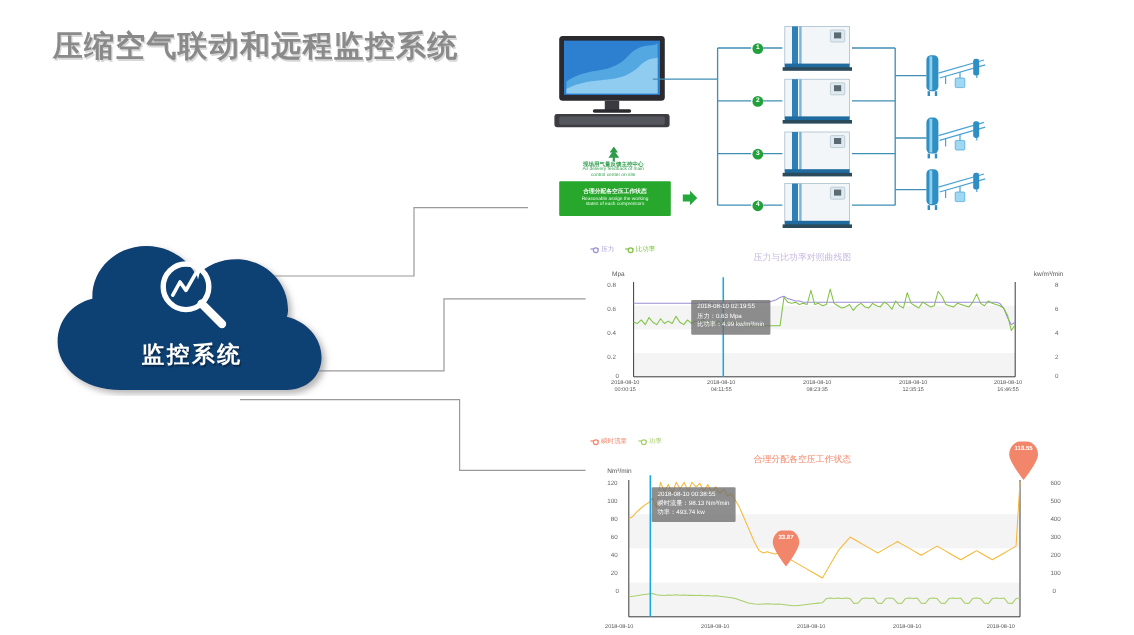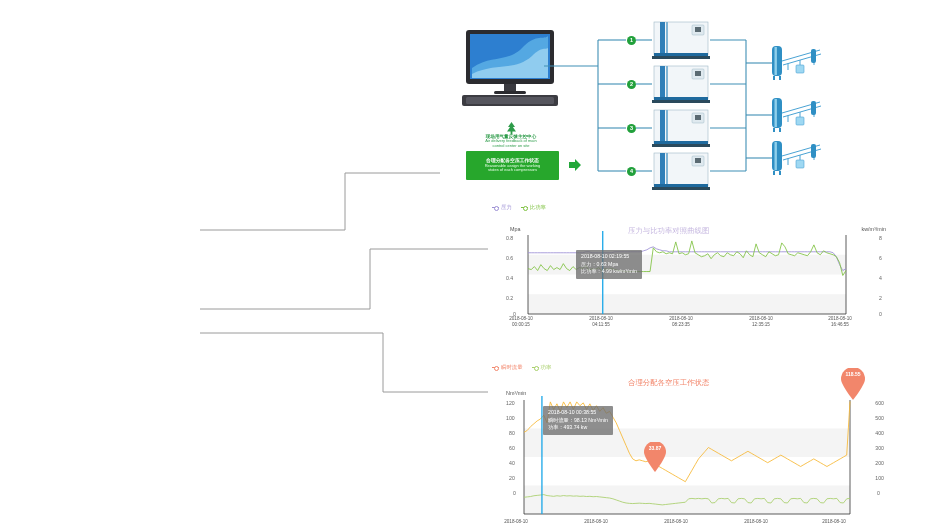--- a/index.html
+++ b/index.html
@@ -80,30 +80,59 @@
   .marker .mv {
     position:absolute; left:0; top:3px; width:100%; text-align:center;
     font-size:5px; color:#fff; font-weight:bold;
   }
 </style>
 </head>
 <body>
 
 <div id="stage">
 
+  <div class="page-title">压缩空气联动和远程监控系统</div>
 
   <svg class="connectors" width="945" height="529">
 
     <polyline points="200,230 345,230 345,173 440,173" fill="none" stroke="#9a9a9a" stroke-width="1"></polyline>
 
     <polyline points="200,309 370,309 370,249 490,249" fill="none" stroke="#9a9a9a" stroke-width="1"></polyline>
 
     <polyline points="200,333 383,333 383,392 490,392" fill="none" stroke="#9a9a9a" stroke-width="1"></polyline>
   </svg>
 
+  <div class="cloud-wrap">
+    <svg class="cloud-svg" width="260" height="135" viewBox="0 0 260 135">
+      <defs>
+        <filter id="cshadow" x="-20%" y="-20%" width="150%" height="150%">
+          <feDropShadow dx="3" dy="3" stdDeviation="2.5" flood-color="#777" flood-opacity="0.55"></feDropShadow>
+        </filter>
+      </defs>
+      <g filter="url(#cshadow)">
+        <path d="M70,130
+                 C40,130 18,112 18,90
+                 C18,72 30,58 47,54
+                 C46,30 66,10 92,10
+                 C110,10 126,20 134,35
+                 C142,26 154,21 167,21
+                 C191,21 210,40 210,63
+                 C210,65 210,67 209,69
+                 C226,73 238,87 238,103
+                 C238,118 226,130 209,130 Z" fill="#0d3f73"></path>
+      </g>
+    </svg>
+    <svg class="cloud-icon" viewBox="0 0 72 64">
+      <circle cx="30" cy="26" r="19" fill="none" stroke="#ffffff" stroke-width="4.5"></circle>
+      <line x1="43" y1="40" x2="60" y2="57" stroke="#ffffff" stroke-width="7" stroke-linecap="round"></line>
+      <polyline points="19,33 25,22 30,29 38,15" fill="none" stroke="#ffffff" stroke-width="3" stroke-linecap="round" stroke-linejoin="round"></polyline>
+      <polygon points="38,12 42,12 40,20" fill="#ffffff"></polygon>
+    </svg>
+    <div class="cloud-label">监控系统</div>
+  </div>
 
   <div class="diagram">
 
     <svg class="monitor" viewBox="0 0 104 88">
       <rect x="8" y="2" width="88" height="54" rx="3" fill="#2b2b2f"></rect>
       <rect x="12" y="6" width="80" height="45" fill="#1d5fa8"></rect>
       <path d="M12,6 L92,6 L92,51 L12,51 Z" fill="#2d7fd0"></path>
       <path d="M14,40 C34,26 50,36 66,18 C78,6 86,12 90,8 L90,50 L14,50 Z" fill="#62b6e8" opacity=".75"></path>
       <path d="M14,46 C38,34 56,44 74,28 C84,18 88,22 90,20 L90,50 L14,50 Z" fill="#a9dcf5" opacity=".7"></path>
       <rect x="46" y="56" width="12" height="8" fill="#3a3a40"></rect>
@@ -258,21 +287,21 @@
       <span class="lg" style="color:#9c8fd4">
         <i class="dash" style="background:#9c8fd4"></i>
         <span>压力</span>
       </span>
       <span class="lg" style="color:#7fc241">
         <i class="dash" style="background:#7fc241"></i>
         <span>比功率</span>
       </span>
     </div>
 
-    <div class="chart-title" style="left:140px;top:24px;color:#c6b8e0">压力与比功率对照曲线图</div>
+    <div class="chart-title" style="left:140px;top:8px;color:#c6b8e0">压力与比功率对照曲线图</div>
 
     <div class="axis-unit" style="left:22px;top:24px">Mpa</div>
     <div class="axis-unit" style="right:2px;top:24px">kw/m³/min</div>
 
     <div class="tick" style="left:18px;top:33px">0.8</div>
     <div class="tick" style="left:18px;top:53px">0.6</div>
     <div class="tick" style="left:18px;top:73px">0.4</div>
     <div class="tick" style="left:18px;top:93px">0.2</div>
     <div class="tick" style="left:25px;top:109px">0</div>
 

